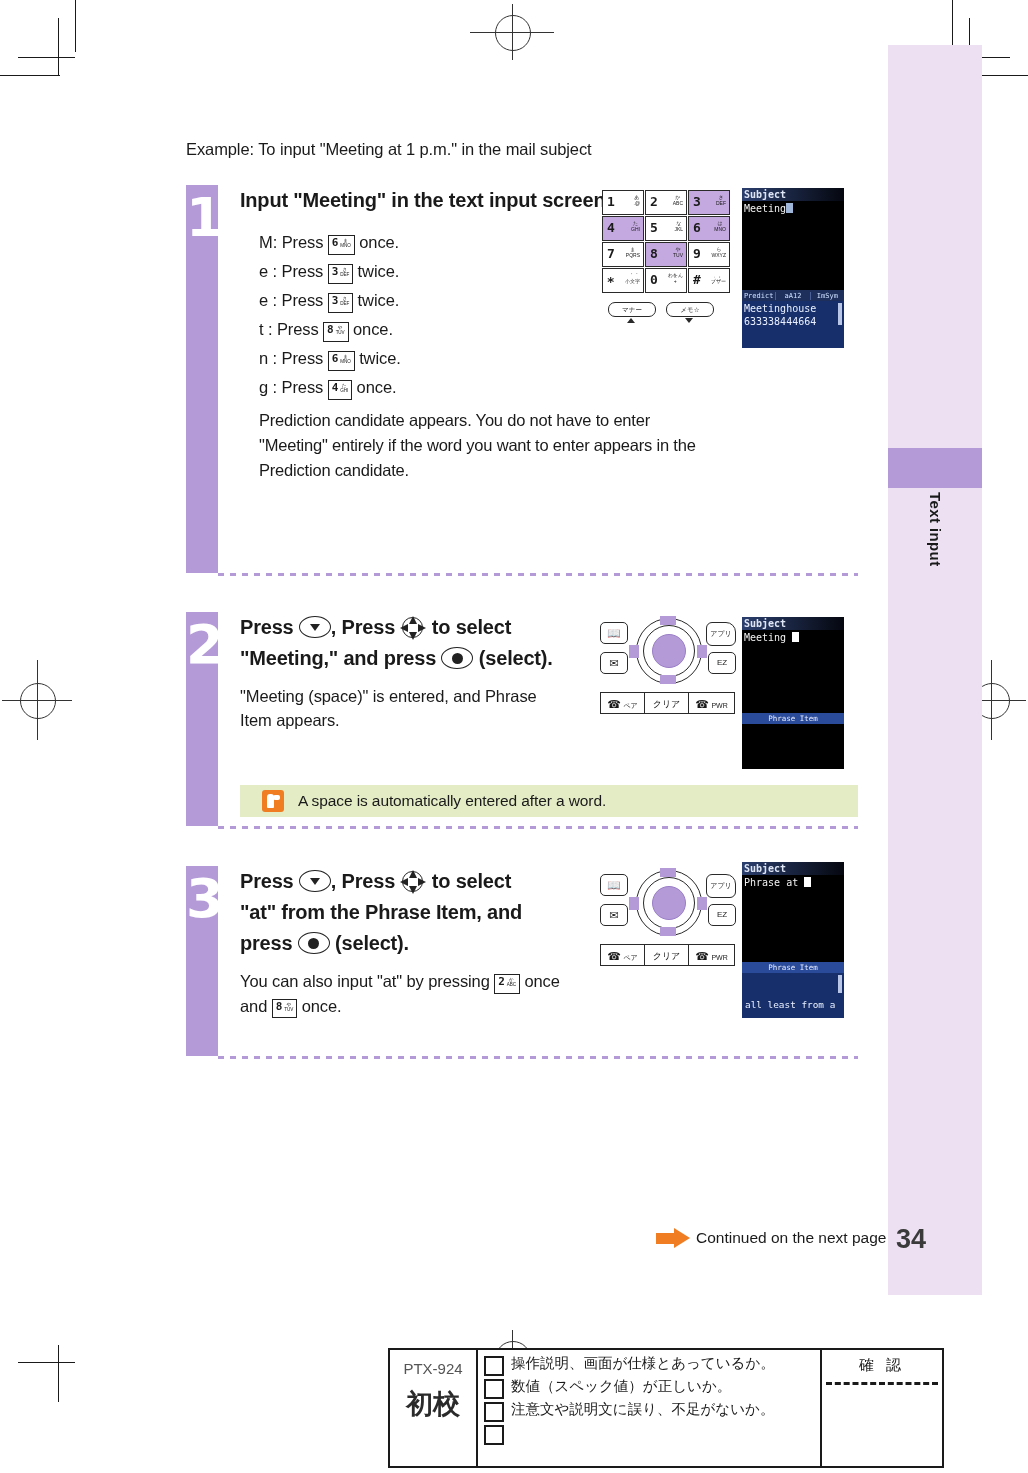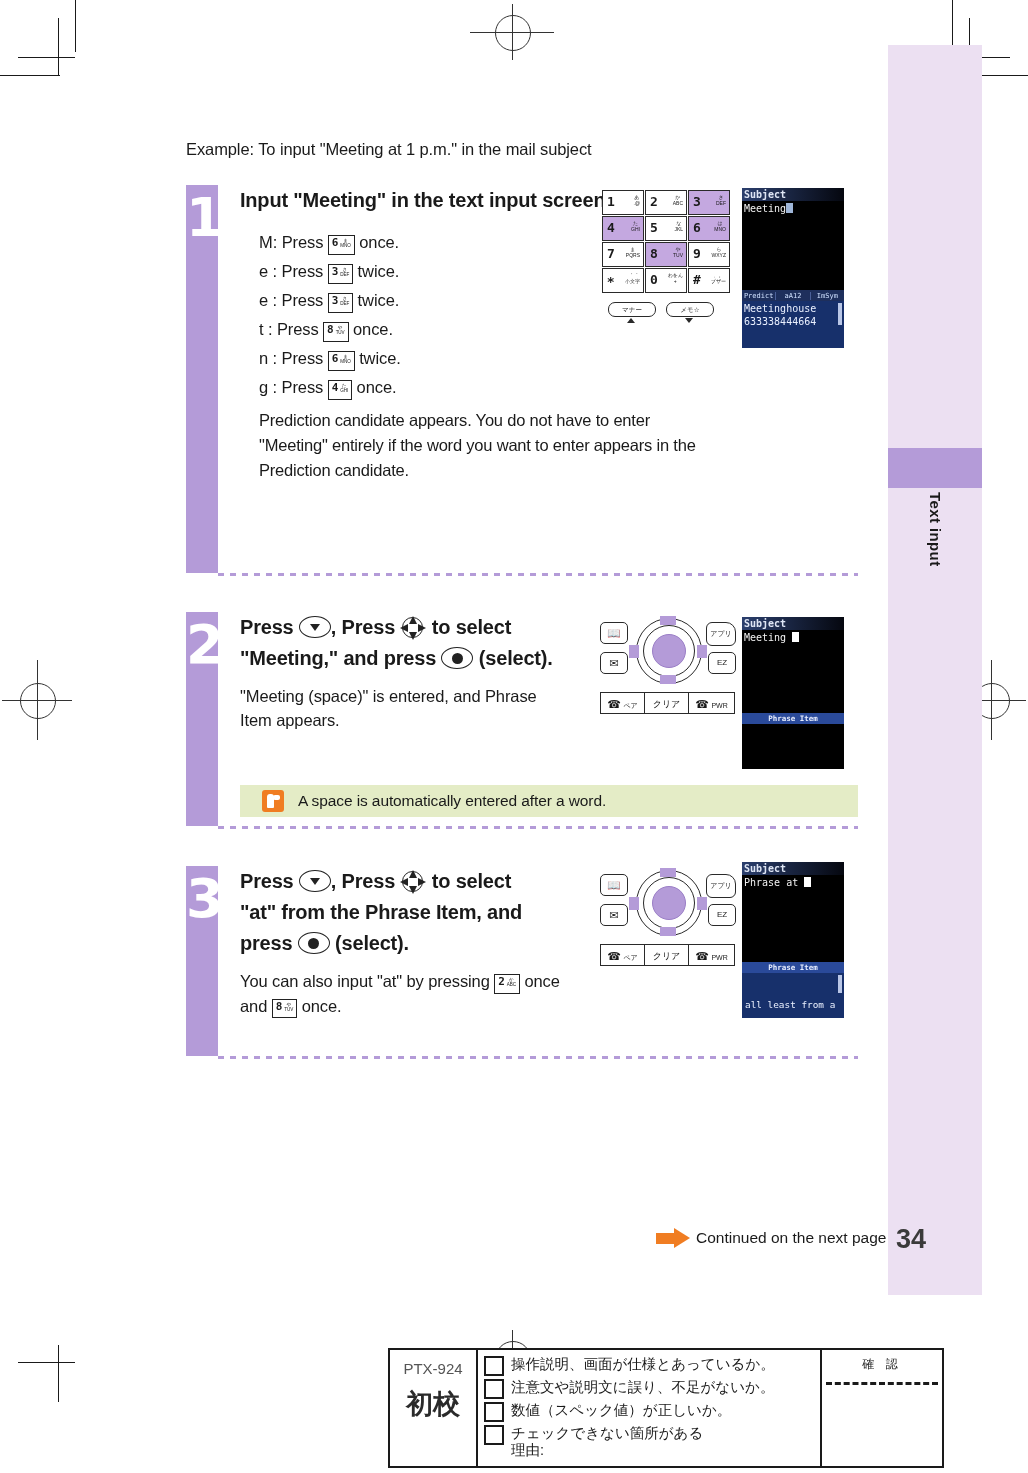--- a/index.html
+++ b/index.html
@@ -100,47 +100,47 @@
   .lcd{position:absolute;background:#000;font-family:"DejaVu Sans Mono",monospace;overflow:hidden;}
   .lcd .bar{height:13px;background:linear-gradient(to right,#2b3f6e,#05070f);
             color:#dfe6f5;font-size:10px;line-height:13px;padding-left:2px;font-weight:bold;}
   .lcd .body{color:#f2f2f2;font-size:10px;line-height:13px;padding:1px 2px;}
   .lcd .caret{display:inline-block;width:7px;height:10px;background:#fff;vertical-align:-1px;}
   .lcd .caret.blk{background:#9fb6d8;}
   .lcd .tabs{display:flex;background:#1e2f5c;height:11px;align-items:center;}
   .lcd .tabs div{flex:1;text-align:center;color:#cfe0ff;font-size:7px;border-right:1px solid #4b6099;}
   .lcd .tabs div:last-child{border-right:0;}
   .lcd .cand{background:#17306b;color:#eaf0ff;font-size:10px;line-height:13px;padding:1px 2px;}
-  .lcd .phtitle{background:#2a4a9a;color:#e8eeff;font-size:7.5px;text-align:center;line-height:11px;height:11px;font-weight:bold;}
+  .lcd .phtitle{background:#2a4a9a;color:#e8eeff;font-size:7.5px;text-align:center;line-height:11px;height:11px;font-weight:normal;}
   .lcd .phlist{background:#17306b;color:#eaf0ff;font-size:9.4px;line-height:12.4px;padding:1px 3px;
                white-space:pre;position:relative;}
   .lcd .sb{position:absolute;right:2px;top:2px;width:4px;background:#b9c6e6;}
 
   
   #cont{position:absolute;left:656px;top:1228px;display:flex;align-items:center;}
   #cont .arw{width:34px;height:20px;position:relative;margin-right:6px;}
   #cont .arw .st{position:absolute;left:0;top:5px;width:20px;height:11px;background:#f07d22;}
   #cont .arw .hd{position:absolute;left:18px;top:0;width:0;height:0;
                  border-top:10px solid transparent;border-bottom:10px solid transparent;border-left:16px solid #f07d22;}
   #cont .lbl{font-size:15.5px;}
   #pageno{position:absolute;left:884px;top:1224px;width:42px;text-align:right;
           font-size:27px;font-weight:bold;color:#3a3a3a;}
 
   
   #proof{position:absolute;left:388px;top:1348px;width:556px;height:120px;border:2px solid #1a1a1a;
          background:#fff;display:flex;box-sizing:border-box;}
   #proof .cell1{width:86px;border-right:2px solid #1a1a1a;position:relative;}
   #proof .ptx{position:absolute;top:10px;left:0;width:86px;text-align:center;font-size:15px;color:#555;}
   #proof .shokou{position:absolute;top:36px;left:0;width:86px;text-align:center;font-size:27px;font-weight:bold;color:#2a2a2a;}
-  #proof .cell2{flex:1;border-right:2px solid #1a1a1a;padding:6px 0 0 6px;}
+  #proof .cell2{flex:1;border-right:2px solid #1a1a1a;padding:6px 0 0 6px;font-family:Liberation Mono, monospace;}
   #proof .ck{display:flex;align-items:flex-start;margin-bottom:3px;}
   #proof .box{width:16px;height:16px;border:2px solid #1a1a1a;margin-right:7px;flex:0 0 auto;}
   #proof .ctxt{font-size:14.5px;line-height:17px;}
   #proof .cell3{width:120px;position:relative;}
-  #proof .kakunin{position:absolute;top:6px;left:0;width:120px;text-align:center;font-size:12px;letter-spacing:4px;}
+  #proof .kakunin{position:absolute;top:6px;left:0;width:120px;text-align:center;font-size:15px;letter-spacing:4px;}
   #proof .dash{position:absolute;top:32px;left:4px;width:112px;height:0;
                border-top:3px dashed #1a1a1a;}
 </style>
 </head>
 <body>
 
 <div class="crop" style="left:75px;top:0;width:1px;height:52px;"></div>
 <div class="crop" style="left:0;top:75px;width:60px;height:1px;"></div>
 <div class="crop" style="left:58px;top:18px;width:1px;height:57px;"></div>
 <div class="crop" style="left:18px;top:57px;width:57px;height:1px;"></div>
@@ -472,29 +472,27 @@
     <div class="ptx">PTX-924</div>
     <div class="shokou">初校</div>
   </div>
   <div class="cell2">
     <div class="ck">
       <div class="box"></div>
       <div class="ctxt">操作説明、画面が仕様とあっているか。</div>
     </div>
     <div class="ck">
       <div class="box"></div>
-      <div class="ctxt">注意文や説明文に誤り、不足がないか。</div>
+      <div class="ctxt">数値（スペック値）が正しいか。</div>
     </div>
     <div class="ck">
       <div class="box"></div>
-      <div class="ctxt">数値（スペック値）が正しいか。</div>
+      <div class="ctxt">注意文や説明文に誤り、不足がないか。</div>
     </div>
     <div class="ck">
       <div class="box"></div>
-      <div class="ctxt" style="white-space:pre-line;">チェックできない箇所がある
-理由:</div>
     </div>
   </div>
   <div class="cell3">
     <div class="kakunin">確 認</div>
     <div class="dash"></div>
   </div>
 </div>
 
 </body></html>

